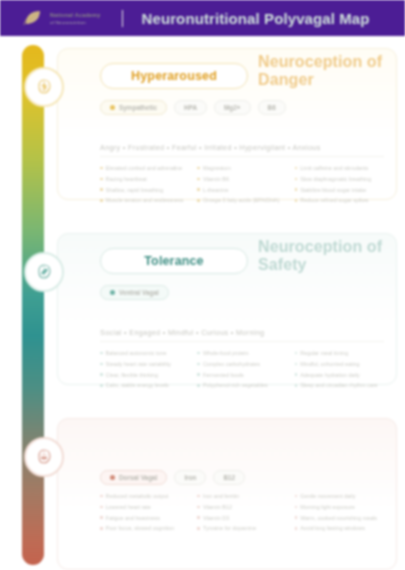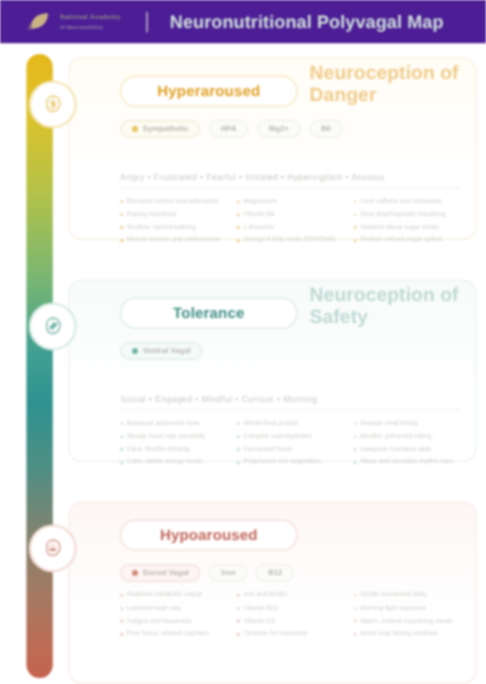--- a/index.html
+++ b/index.html
@@ -346,21 +346,20 @@
   <div class="panel p2">
     <div class="node">
       <svg width="22" height="22" viewBox="0 0 22 22">
         <path d="M6 11 C5 7, 8 4, 11 4 C14 4, 17 6, 17 10 C17 14, 14 17, 11 17 C8 17, 6 15, 6 11 Z" fill="none" stroke="#d9a294" stroke-width="1.2"></path>
         <path d="M11 5 L11 17 M7 9 L15 9" stroke="#ecc9c0" stroke-width=".8"></path>
         <path d="M8 12 L14 12" stroke="#c4705c" stroke-width="1.6" opacity=".9"></path>
       </svg>
     </div>
     <div class="panel-inner">
       <div class="title-row">
-        <div class="state-chip">Hypoaroused</div>
       </div>
       <div class="badge-row">
         <div class="badge lead">
           <span class="badge-dot"></span>
           <span>Dorsal Vagal</span>
         </div>
         <div class="badge">
           <span>Iron</span>
         </div>
         <div class="badge">

